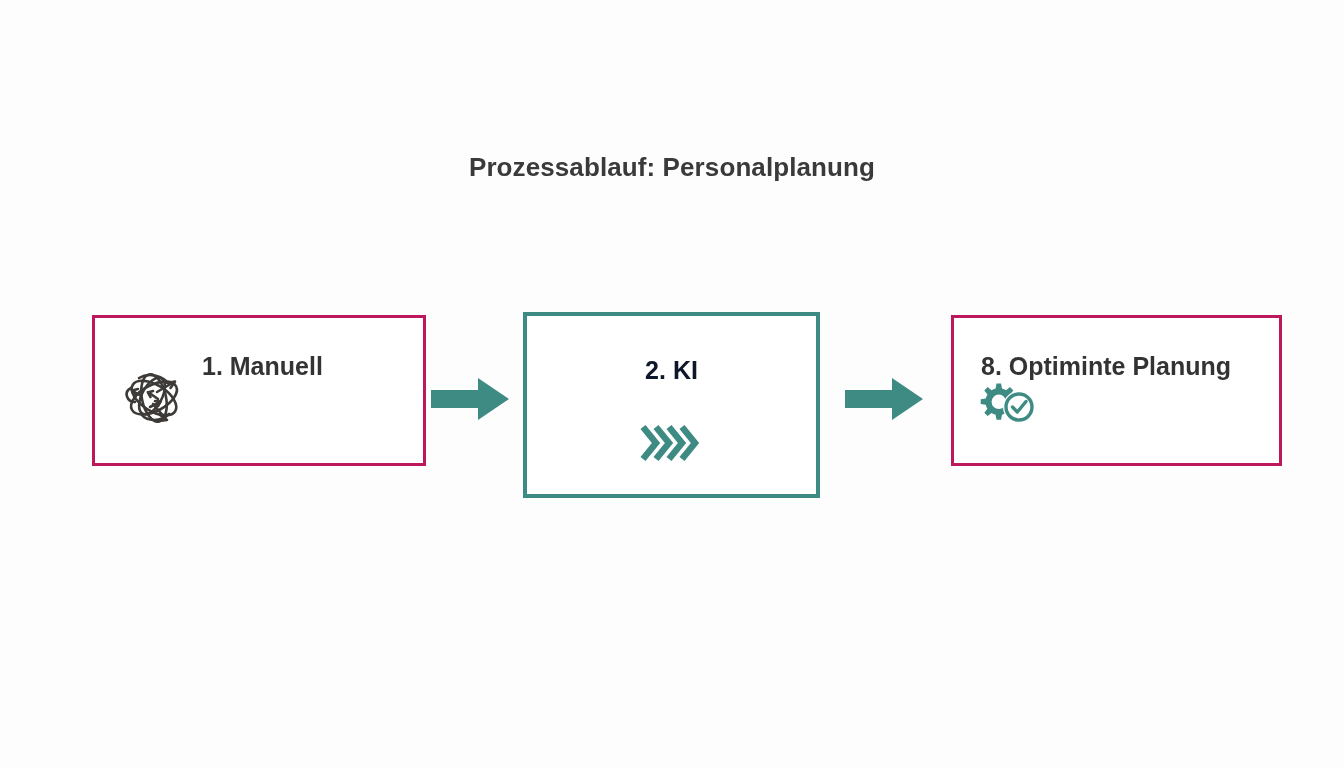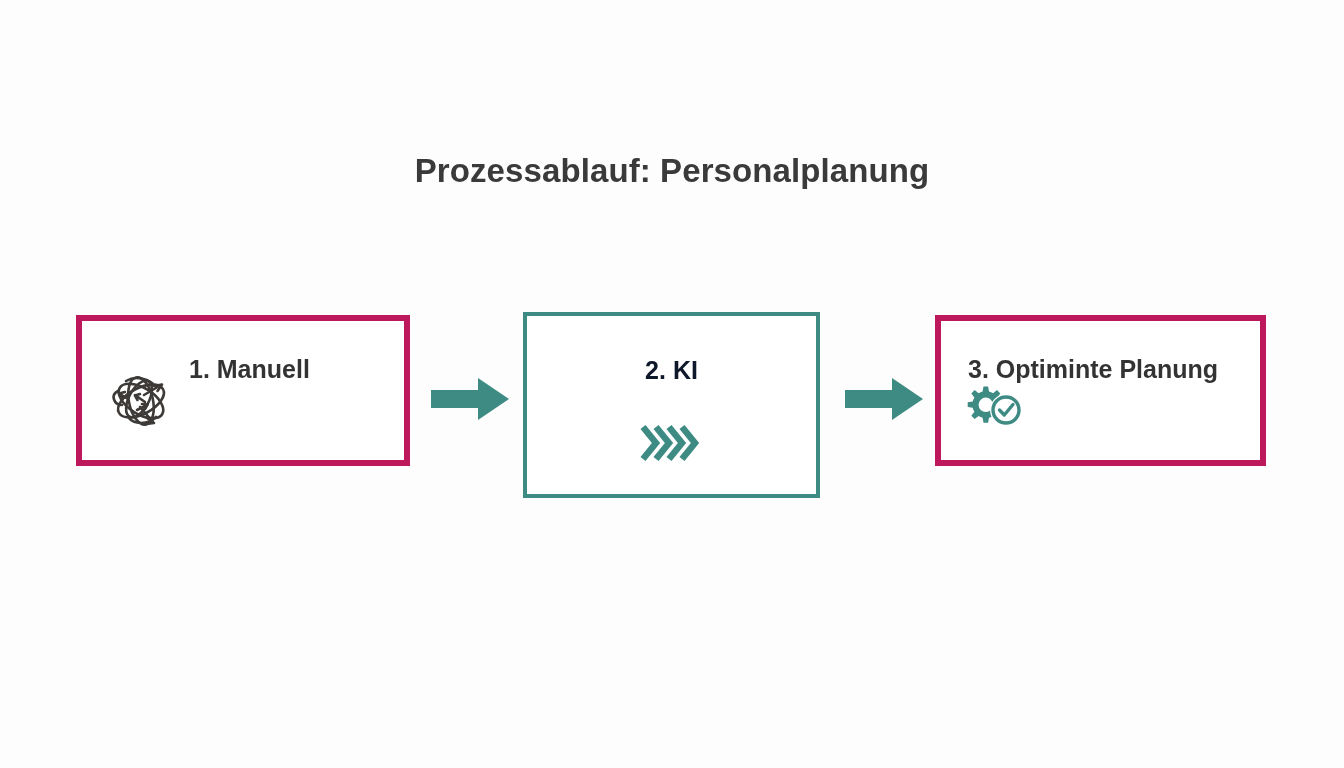--- a/index.html
+++ b/index.html
@@ -23,21 +23,21 @@
     height: 768px;
   }
 
   
   #slide-title {
     position: absolute;
     left: 0;
     top: 152px;
     width: 1344px;
     text-align: center;
-    font-size: 33px;
+    font-size: 26px;
     font-weight: bold;
     color: #3a3a3a;
     letter-spacing: 0.1px;
     white-space: nowrap;
   }
 
   
   #flow {
     position: absolute;
     left: 0;
@@ -46,23 +46,24 @@
     height: 215px;
   }
 
   
   .step-box {
     position: absolute;
     background: #ffffff;
     box-sizing: border-box;
   }
   .step-box.plain {
-    border: 6px solid #be185d;
+    border: 3px solid #be185d;
     top: 15px;
     height: 151px;
+    margin-left: 16px;
   }
   .step-box.accent {
     border: 4px solid #3e8b84;
     top: 12px;
     height: 186px;
   }
 
   #step-1 { left: 76px;  width: 334px; }
   #step-2 { left: 523px; width: 297px; }
   #step-3 { left: 935px; width: 331px; }
@@ -196,21 +197,21 @@
     </div>
 
     <span id="connector-2" class="connector">
       <svg viewBox="0 0 78 42" width="78" height="42">
         <path d="M0 12 L47 12 L47 0 L78 21 L47 42 L47 30 L0 30 Z" fill="#3e8b84"></path>
       </svg>
     </span>
 
     <div id="step-3" class="step-box plain">
 
-      <span id="step-3-label">3. Optiminte Planung</span>
+      <span id="step-3-label">8. Optiminte Planung</span>
 
       <span id="step-3-icon">
         <svg viewBox="0 0 72 50" width="72" height="50">
 
           <g fill="#3e8b84">
             <path d="M22.5 3.5 l4.6 0 0.9 5.0 a15 15 0 0 1 4.0 1.7 l4.0 -3.1 3.3 3.3 -3.1 4.0
                      a15 15 0 0 1 1.7 4.0 l5.0 0.9 0 4.6 -5.0 0.9 a15 15 0 0 1 -1.7 4.0 l3.1 4.0
                      -3.3 3.3 -4.0 -3.1 a15 15 0 0 1 -4.0 1.7 l-0.9 5.0 -4.6 0 -0.9 -5.0
                      a15 15 0 0 1 -4.0 -1.7 l-4.0 3.1 -3.3 -3.3 3.1 -4.0
                      a15 15 0 0 1 -1.7 -4.0 l-5.0 -0.9 0 -4.6 5.0 -0.9

